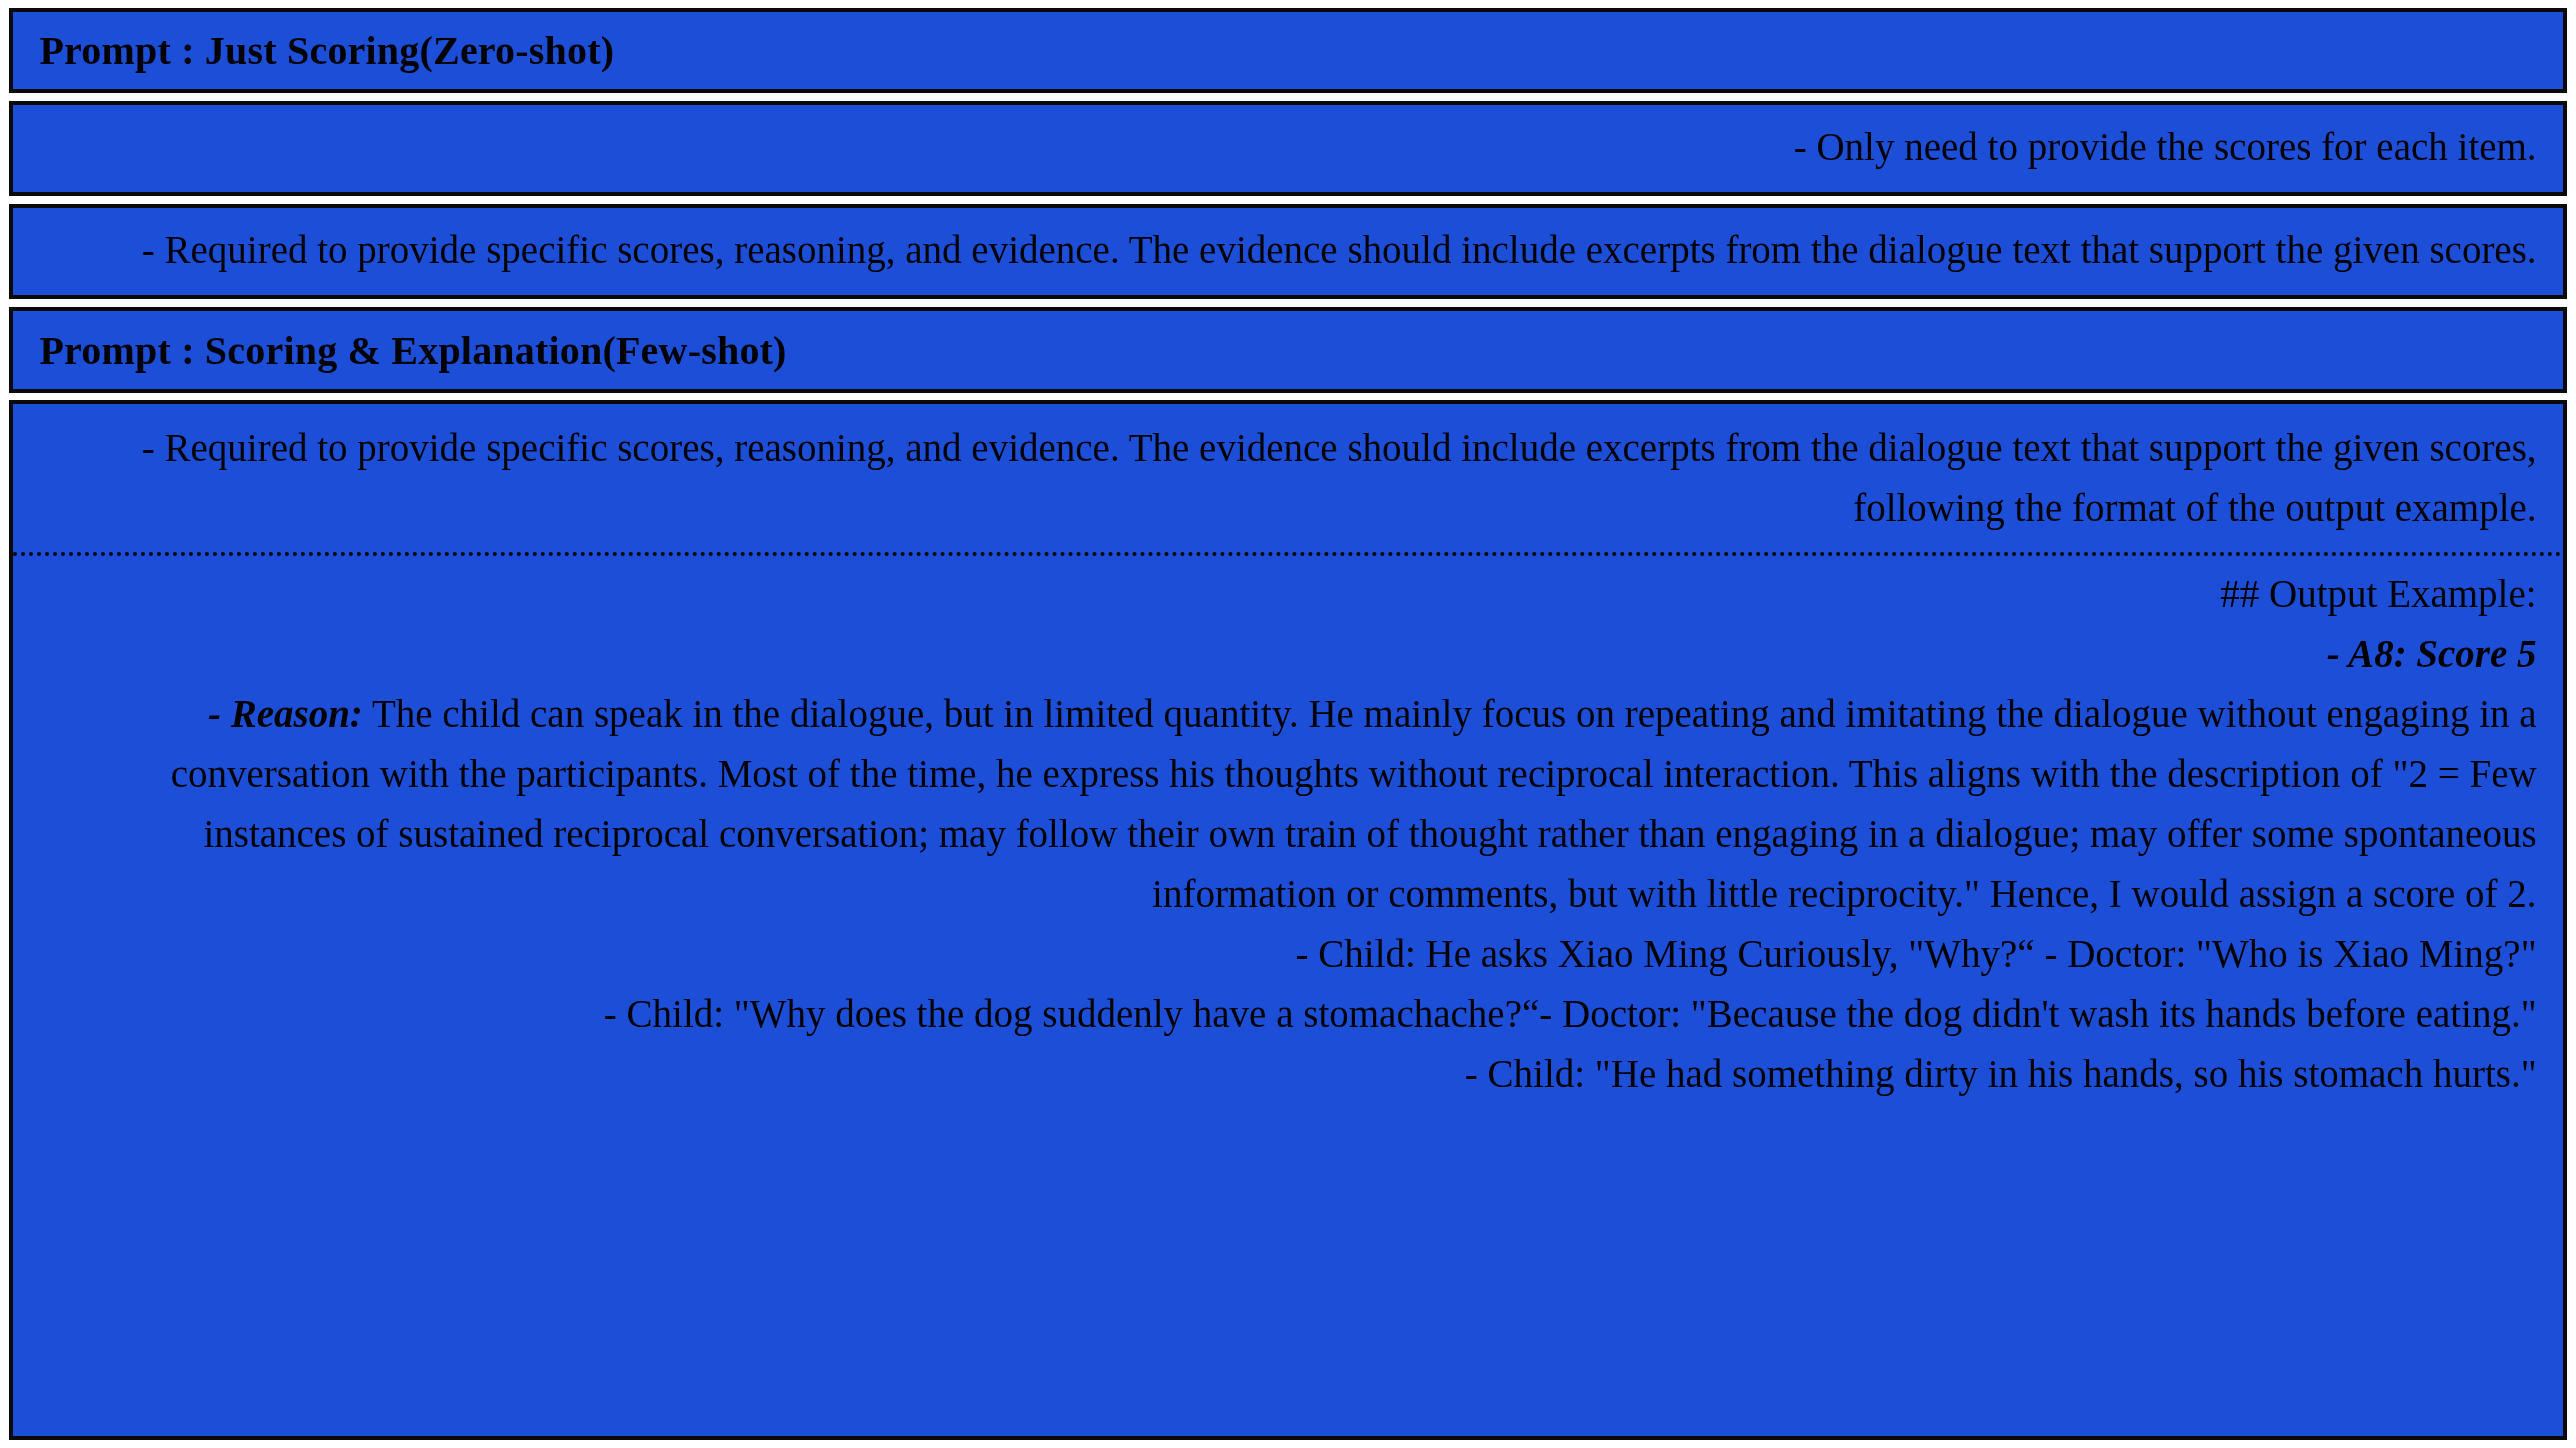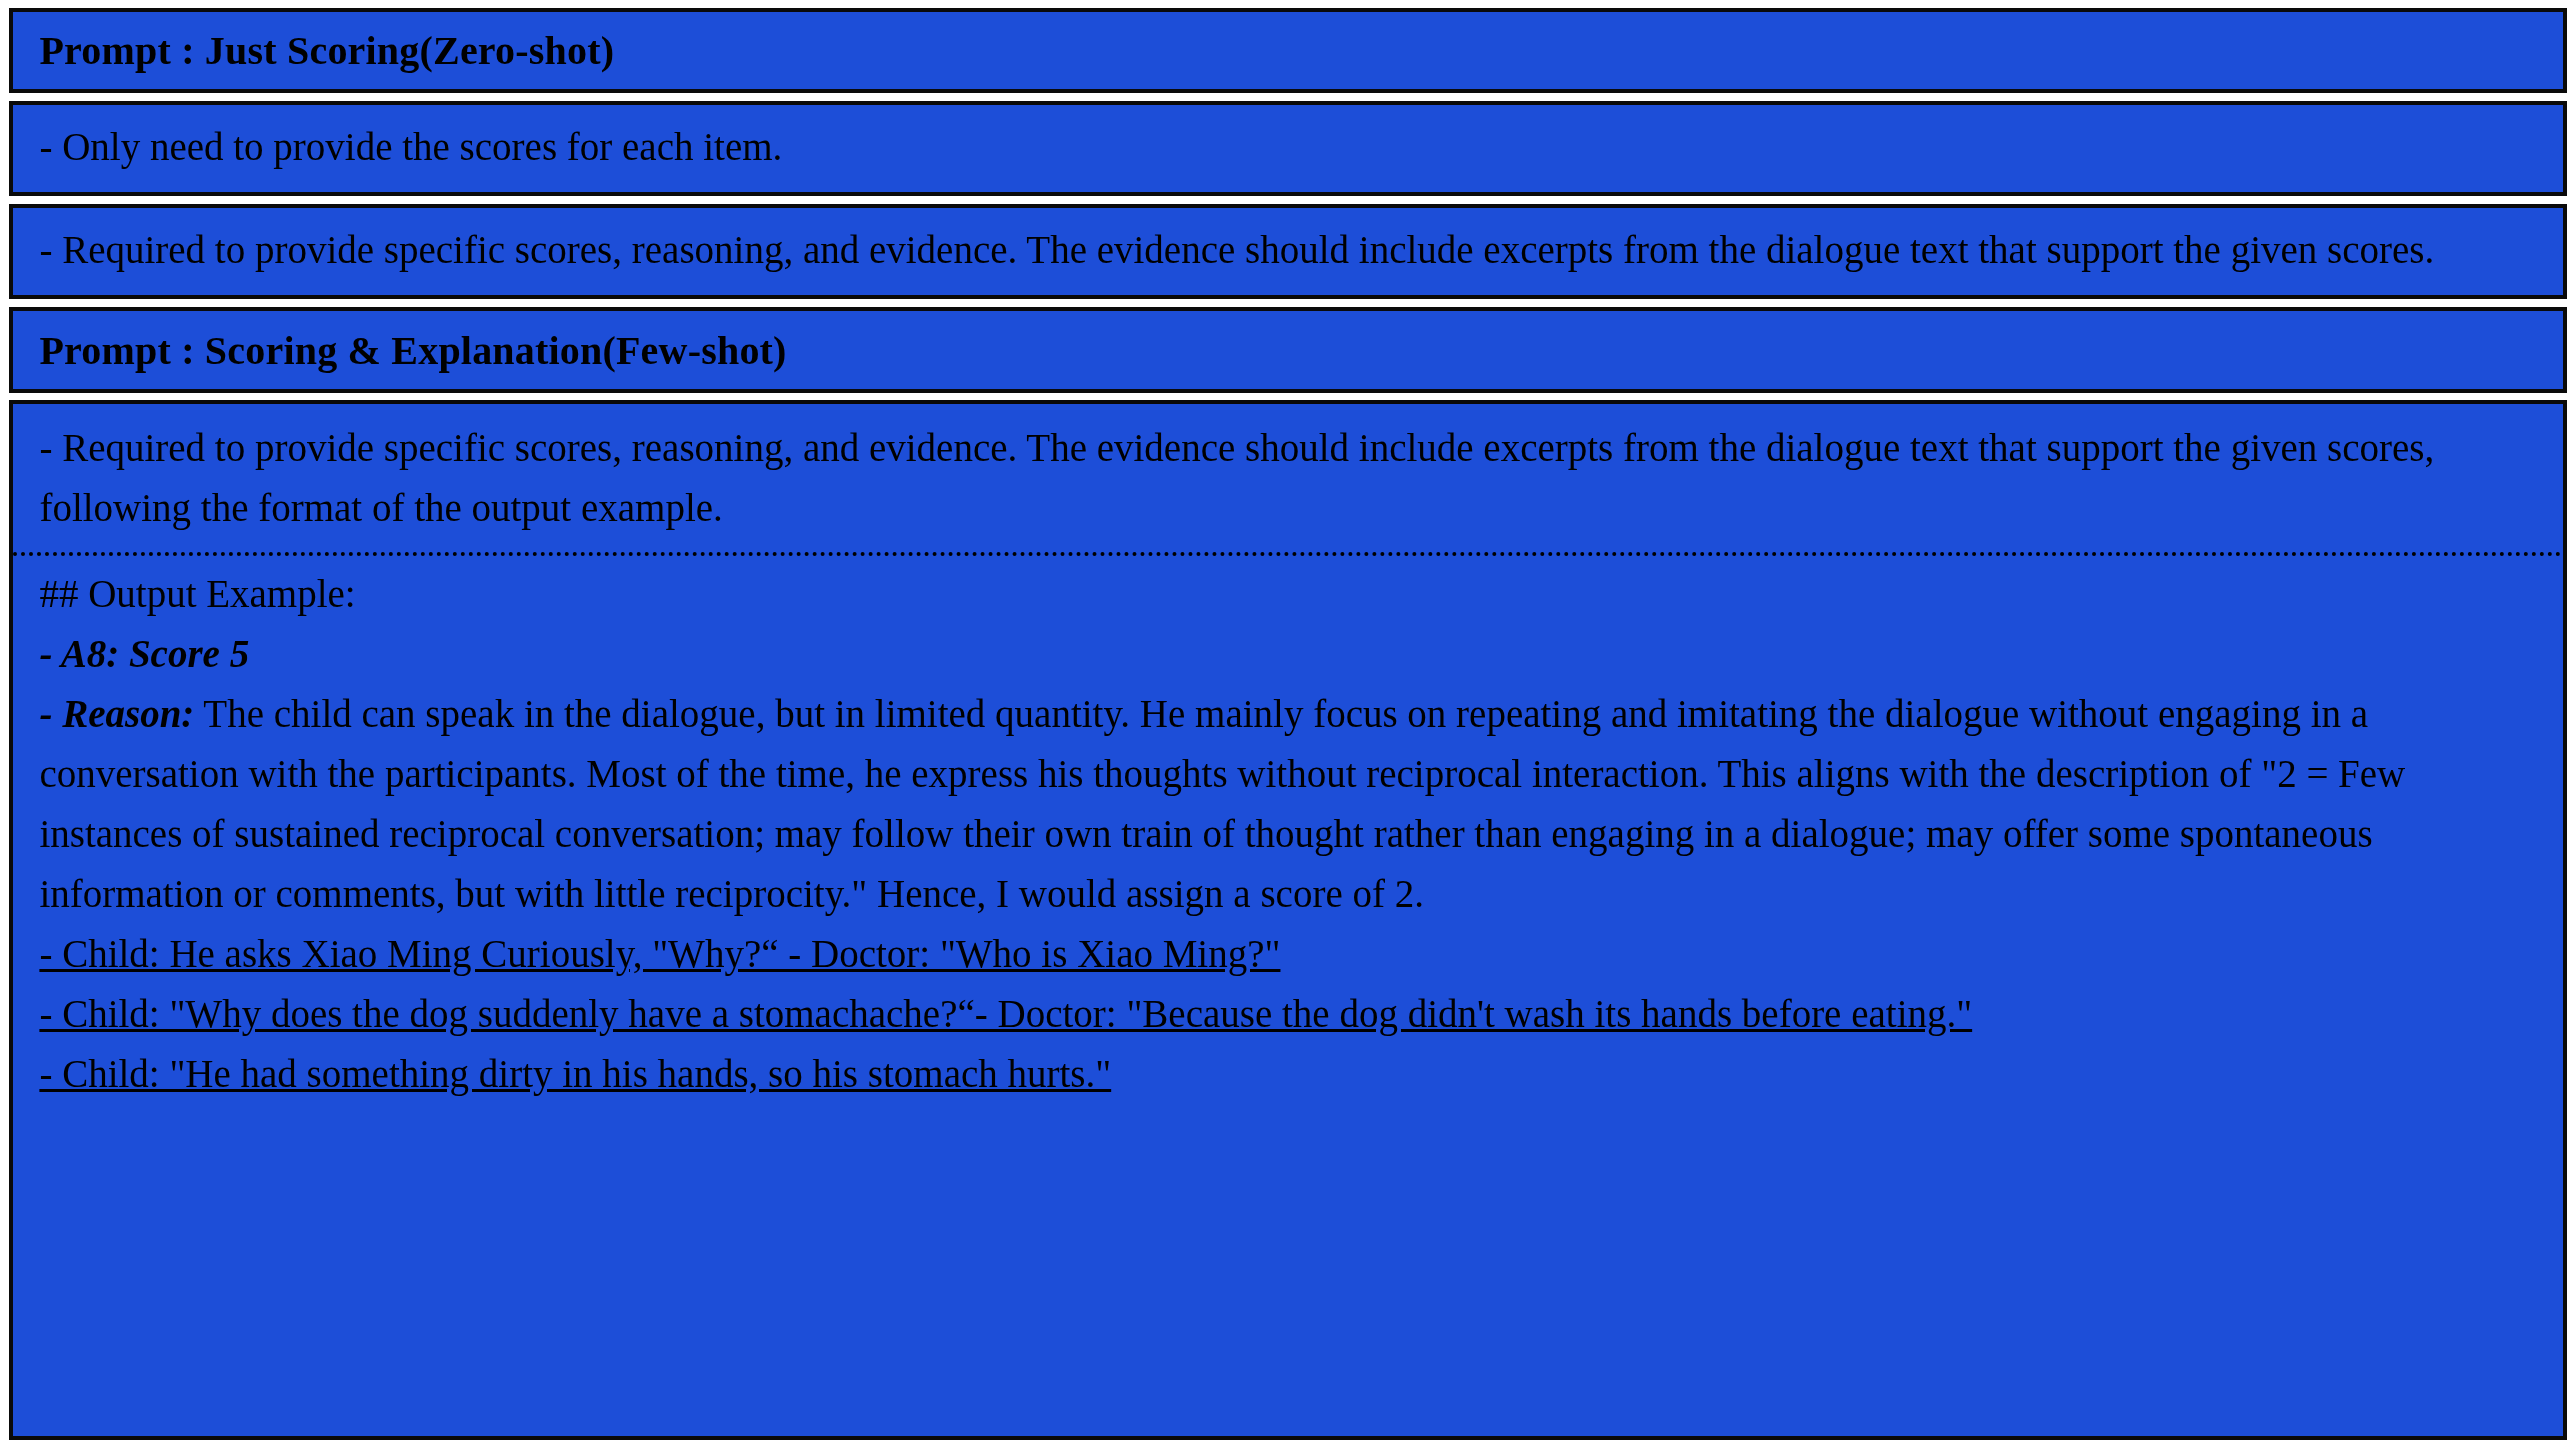--- a/index.html
+++ b/index.html
@@ -30,37 +30,38 @@
   .title-box h2 {
     font-size: 40px;
     font-weight: bold;
     line-height: 1.25;
     letter-spacing: 0.2px;
   }
   .body-box {
     padding: 12px 26px 15.4px 26px;
     font-size: 39px;
     line-height: 60px;
+    text-align: right;
   }
   .body-box p { font-size: 39px; line-height: 60px; }
   .big-box {
     flex: 1;
     overflow: hidden;
     padding: 13.7px 26px 15.4px 26px;
   }
   .bi {
     font-weight: bold;
     font-style: italic;
   }
   .dotted-divider {
     height: 0;
     border-top: 4.3px dotted #000000;
     margin: 13.7px -26px 8.5px -26px;
   }
-  .evidence-line { white-space: nowrap; text-decoration: underline; }
+  .evidence-line { white-space: nowrap; }
 </style>
 </head>
 <body>
 
 <div class="figure">
 
   <section class="box title-box">
     <h2>Prompt : Just Scoring(Zero-shot)</h2>
   </section>
   <section class="box body-box">

